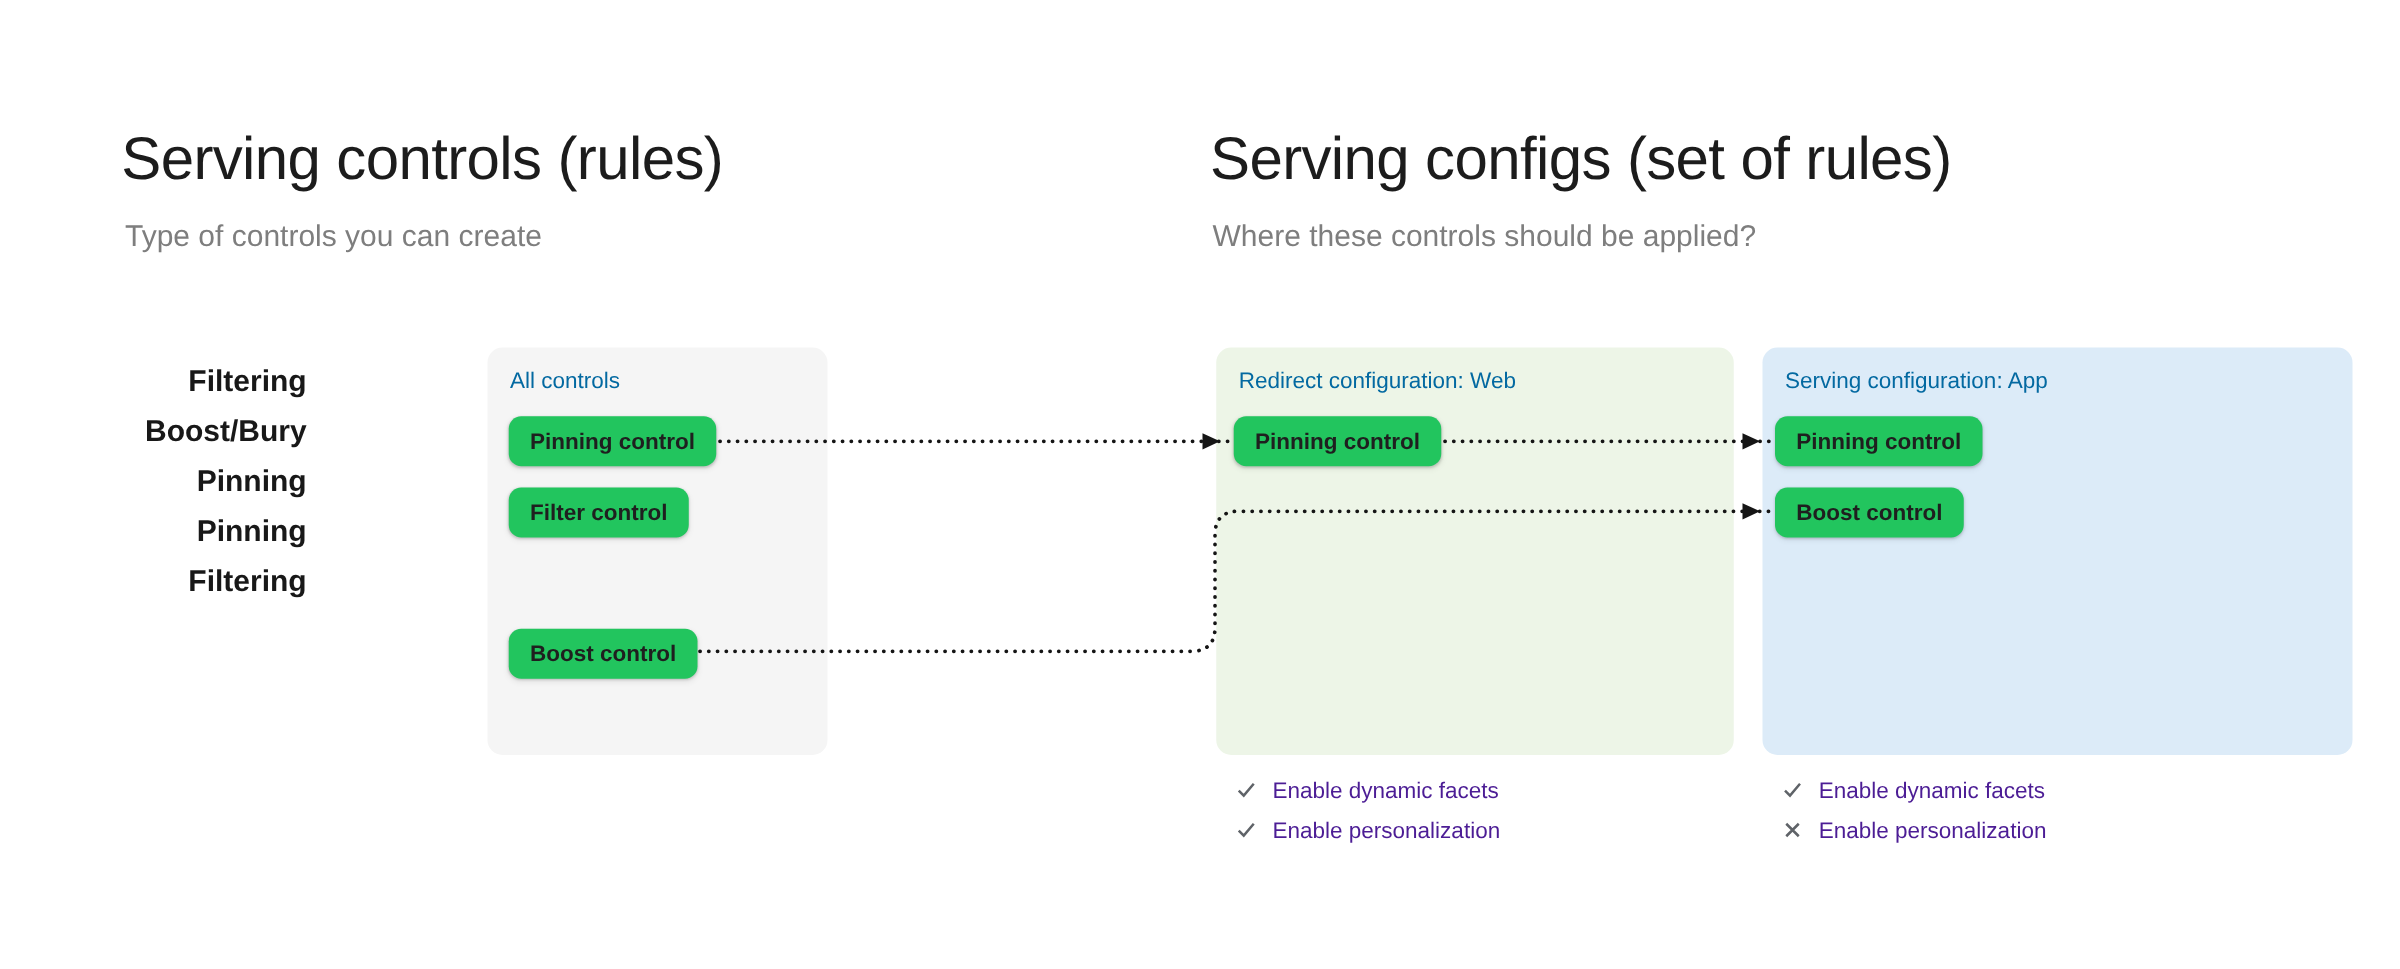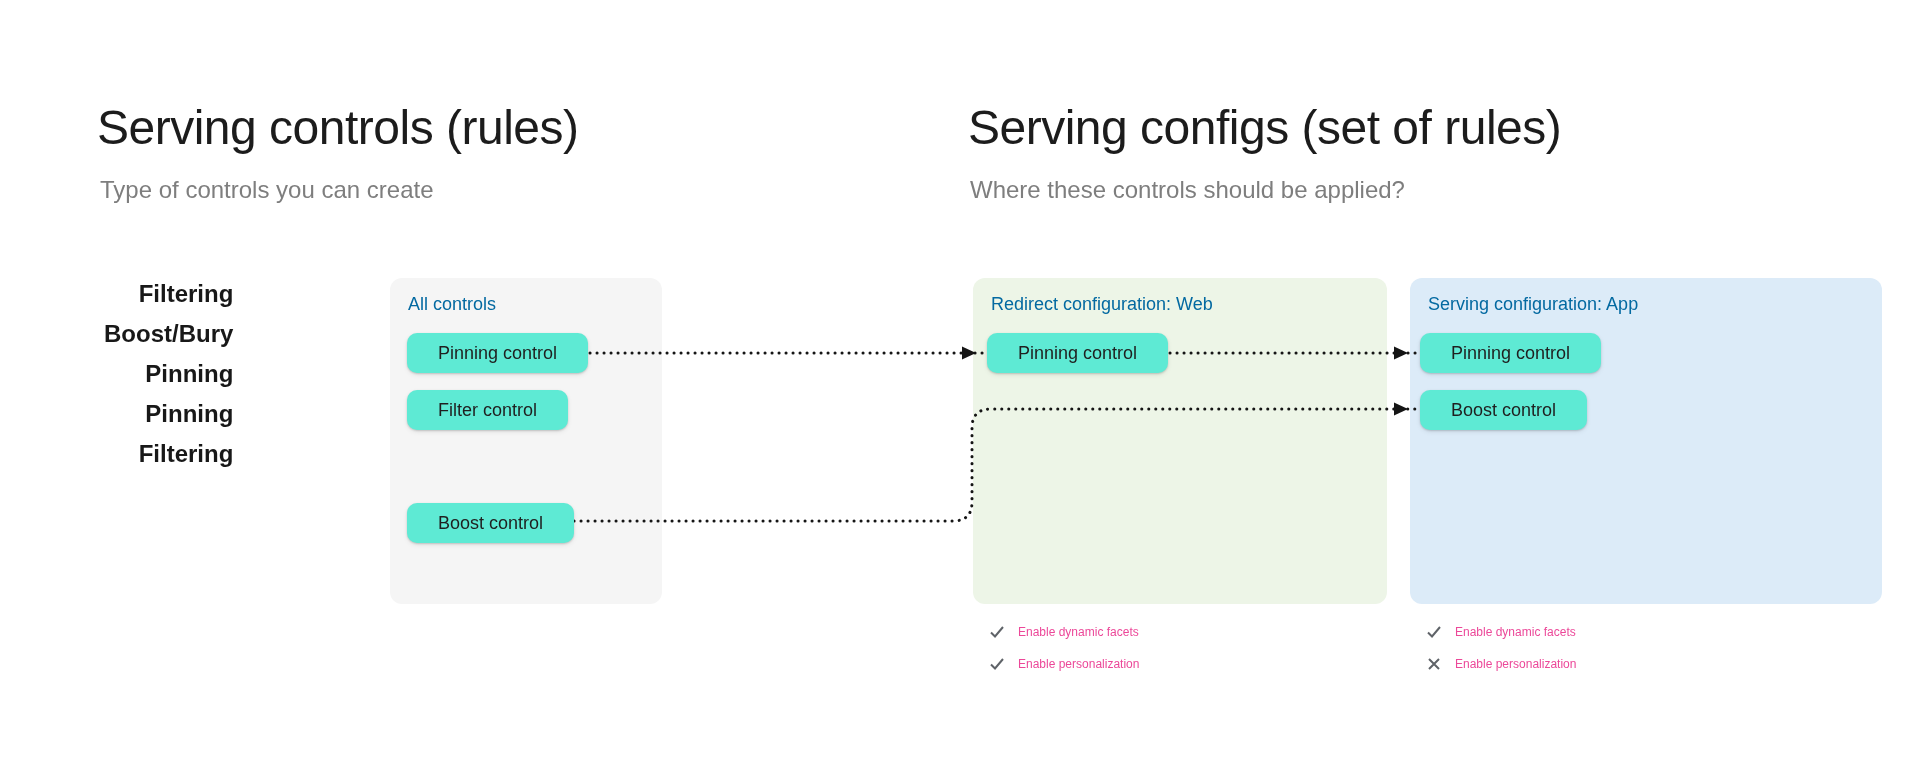--- a/index.html
+++ b/index.html
@@ -14,50 +14,51 @@
   
   .big-title{
     font-size:48px;line-height:1.15;font-weight:400;color:#1c1c1c;
     letter-spacing:-0.5px;white-space:nowrap;
   }
   .subtitle{
     font-size:24px;line-height:1.2;font-weight:400;color:#7e7e7e;white-space:nowrap;
   }
 
   
-  .type-list{list-style:none;margin:4px;padding:0;}
+  .type-list{list-style:none;margin:16px;padding:0;}
   .type-list li{
     font-size:24px;font-weight:600;color:#181818;
     height:40px;line-height:40px;white-space:nowrap;
   }
 
   
   .panel{
     position:absolute;border-radius:12px;top:278px;height:326px;
   }
   .panel-label{
     position:absolute;left:18px;top:16px;
     font-size:18px;color:#0369a1;white-space:nowrap;
   }
   .chip{
     position:absolute;height:40px;box-sizing:border-box;
-    background:#5eead4;border-radius:10px;
+    background:#22c55e;border-radius:10px;
     display:inline-flex;align-items:center;
-    padding:0 31px;font-size:18px;color:#1f1f1f;white-space:nowrap;
+    padding:0 17px;font-size:18px;color:#1f1f1f;white-space:nowrap;
     box-shadow:0 1px 2px rgba(0,0,0,.16),0 2px 5px rgba(0,0,0,.08);
     z-index:3;
+    font-weight:bold;
   }
 
   
   .feature-list{position:absolute;display:flex;flex-direction:column;}
   .feature-row{
     display:flex;align-items:center;height:32px;gap:12px;
   }
   .feature-row .f-icon{width:18px;height:18px;flex:0 0 18px;display:block;}
-  .feature-row .f-label{font-size:12px;color:#ec4899;white-space:nowrap;}
+  .feature-row .f-label{font-size:18px;color:#4c1d95;white-space:nowrap;}
 
   
   #arrow-layer{position:absolute;left:0;top:0;width:1920px;height:775px;pointer-events:none;}
 </style>
 </head>
 <body>
 
 <div class="abs big-title" style="left:97px;top:100px;">Serving controls (rules)</div>
 <div class="abs subtitle" style="left:100px;top:176px;">Type of controls you can create</div>
 

